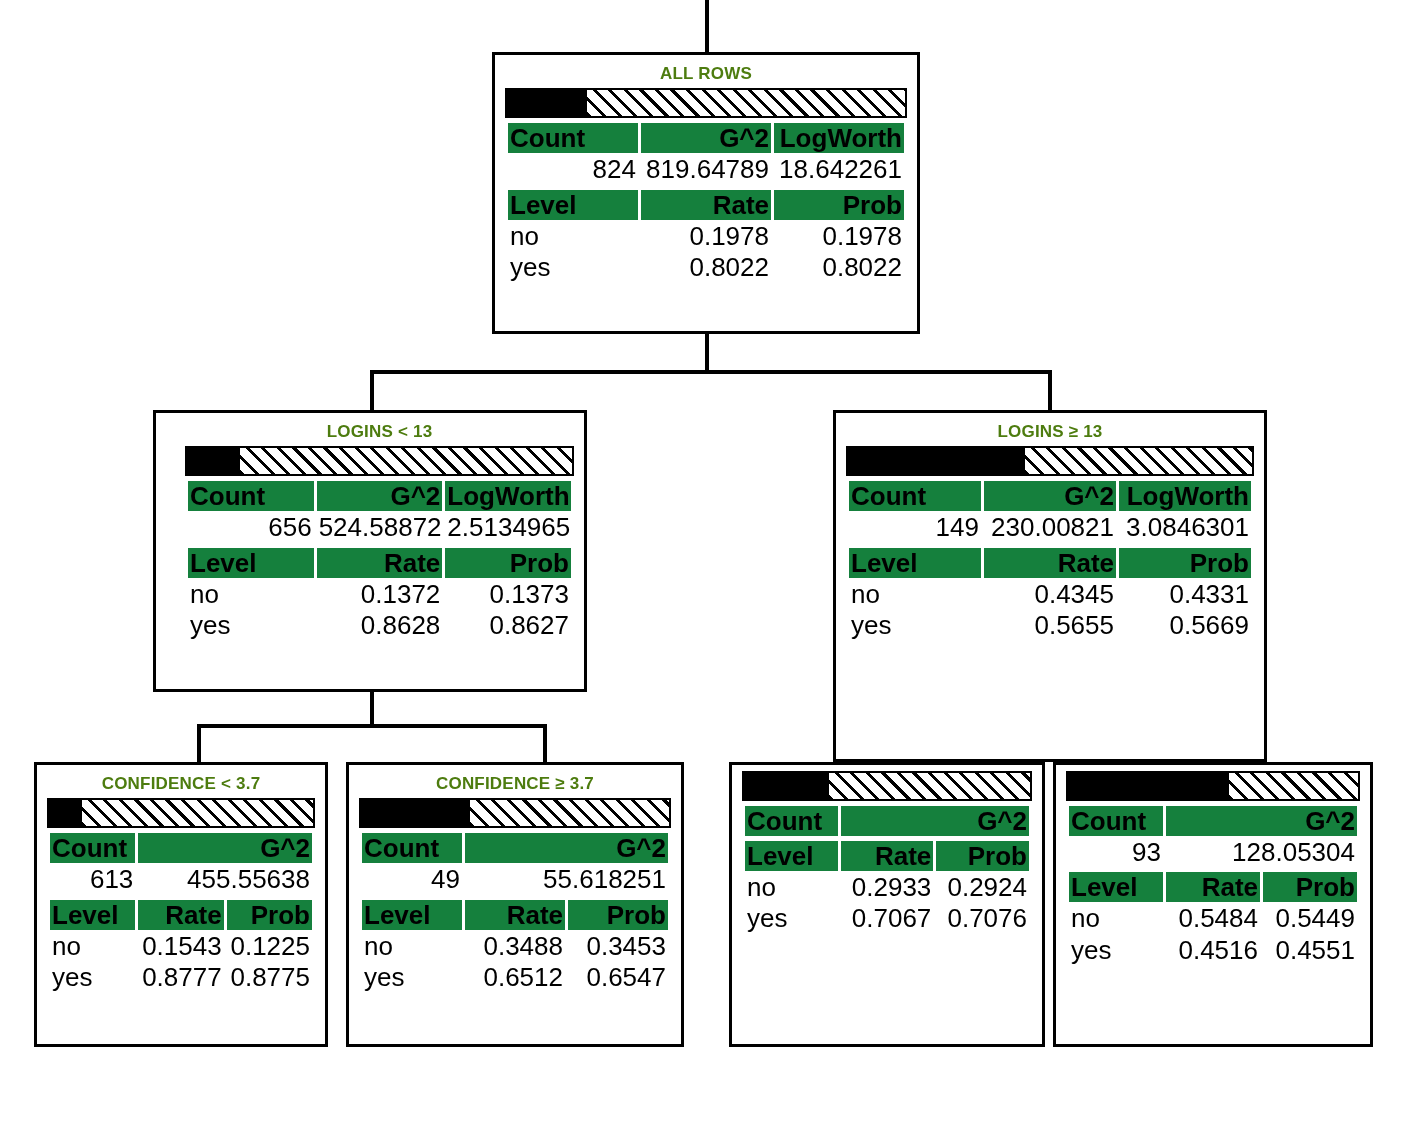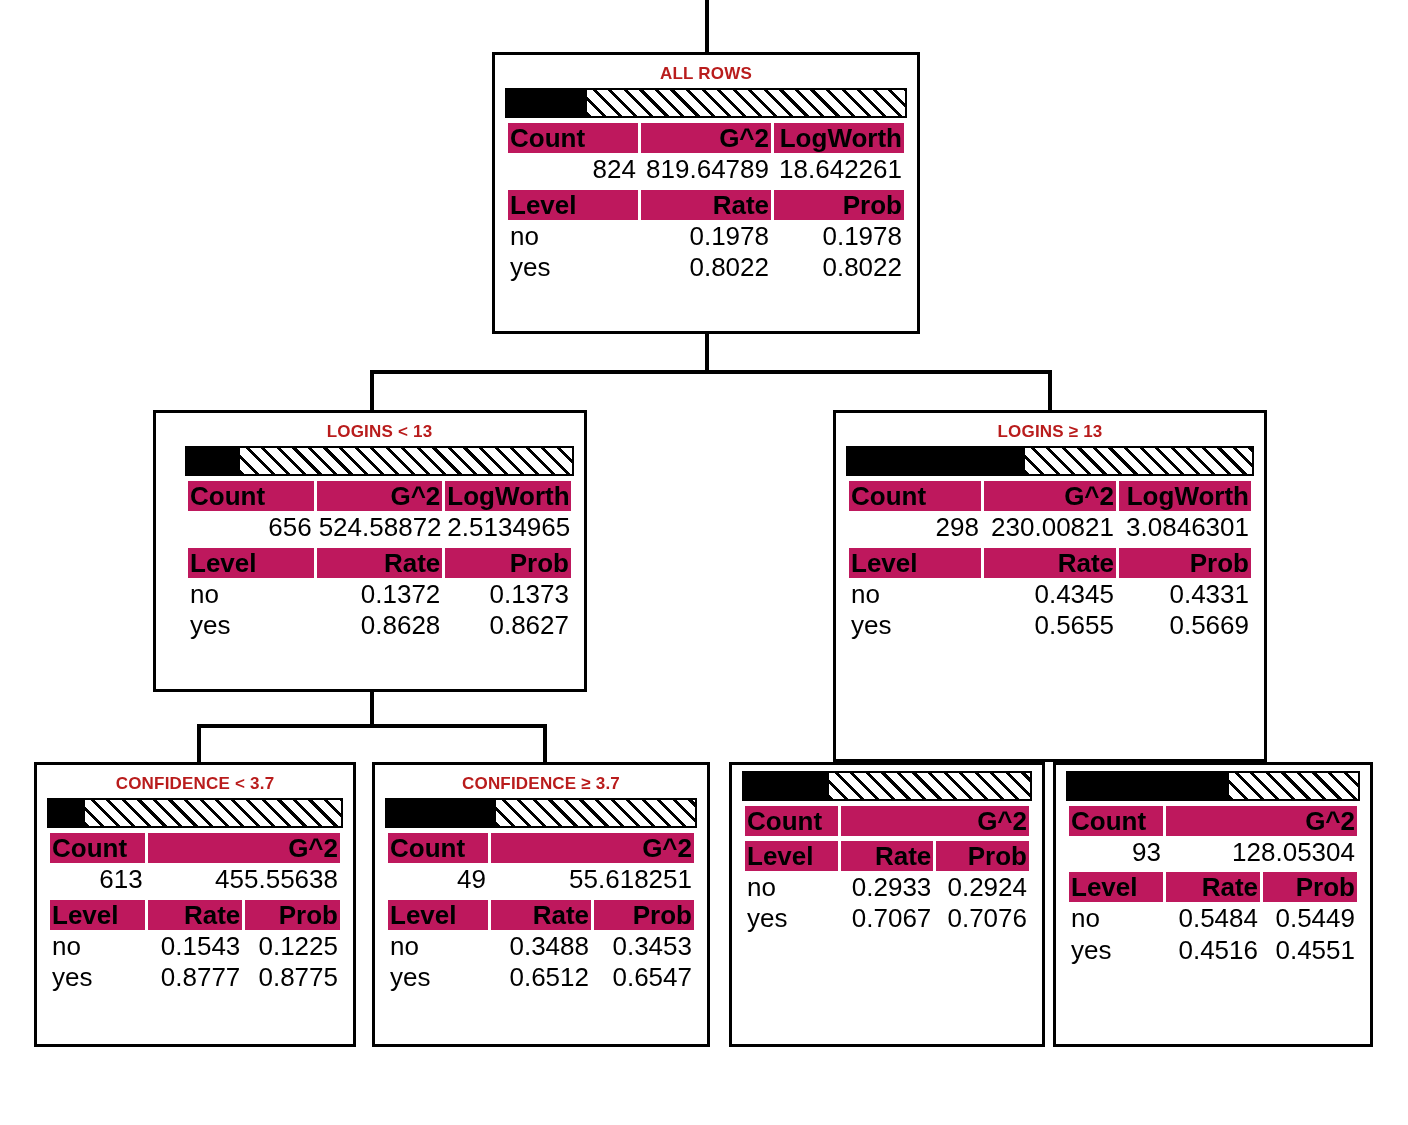--- a/index.html
+++ b/index.html
@@ -36,21 +36,21 @@
     padding: 6px 10px 8px 10px;
     display: flex;
     flex-direction: column;
   }
 
   .node-title {
     text-align: center;
     font-weight: bold;
     font-size: 17px;
     letter-spacing: 0.2px;
-    color: #b91c1c;
+    color: #4d7c0f;
     line-height: 1.25;
     padding: 2px 0 4px 0;
     white-space: nowrap;
   }
 
   
   .rate-bar {
     display: flex;
     height: 30px;
     width: 100%;
@@ -84,21 +84,21 @@
   }
   table.stats td, table.stats th {
     padding: 0 2px;
     font-size: 26px;
     color: #000000;
     white-space: nowrap;
     line-height: 1.16;
   }
   table.stats th {
     font-weight: bold;
-    background: #be185d;
+    background: #15803d;
     text-align: right;
   }
   table.stats th.lbl-left { text-align: left; }
   table.stats td {
     font-weight: normal;
     text-align: right;
     background: #ffffff;
   }
   table.stats td.lbl-left { text-align: left; }
 
@@ -213,21 +213,21 @@
       <div class="bar-hatch" style="width: 56.55%;"></div>
     </div>
     <table class="stats">
       <tbody>
           <tr>
         <th class="lbl-left">Count</th>
         <th>G^2</th>
         <th>LogWorth</th>
       </tr>
       <tr>
-        <td>298</td>
+        <td>149</td>
         <td>230.00821</td>
         <td>3.0846301</td>
       </tr>
       <tr class="spacer-row">
             <td colspan="3"></td>
           </tr>
       <tr>
         <th class="lbl-left">Level</th>
         <th>Rate</th>
         <th>Prob</th>
@@ -239,21 +239,21 @@
       </tr>
       <tr>
         <td class="lbl-left">yes</td>
         <td>0.5655</td>
         <td>0.5669</td>
       </tr>
     </tbody>
       </table>
   </div>
 
-  <div class="node" style="left:34px; top:762px; width:322px; height:285px;">
+  <div class="node" style="left:34px; top:762px; width:294px; height:285px;">
     <div class="node-title">CONFIDENCE &lt; 3.7</div>
     <div class="rate-bar">
       <div class="bar-black" style="width: 12.23%;"></div>
       <div class="bar-hatch" style="width: 87.77%;"></div>
     </div>
     <table class="stats">
       <tbody>
           <tr>
         <th class="lbl-left">Count</th>
         <th colspan="2">G^2</th>
@@ -277,21 +277,21 @@
       </tr>
       <tr>
         <td class="lbl-left">yes</td>
         <td>0.8777</td>
         <td>0.8775</td>
       </tr>
     </tbody>
       </table>
   </div>
 
-  <div class="node" style="left:372px; top:762px; width:338px; height:285px;">
+  <div class="node" style="left:346px; top:762px; width:338px; height:285px;">
     <div class="node-title">CONFIDENCE ≥ 3.7</div>
     <div class="rate-bar">
       <div class="bar-black" style="width: 34.88%;"></div>
       <div class="bar-hatch" style="width: 65.12%;"></div>
     </div>
     <table class="stats">
       <tbody>
           <tr>
         <th class="lbl-left">Count</th>
         <th colspan="2">G^2</th>

